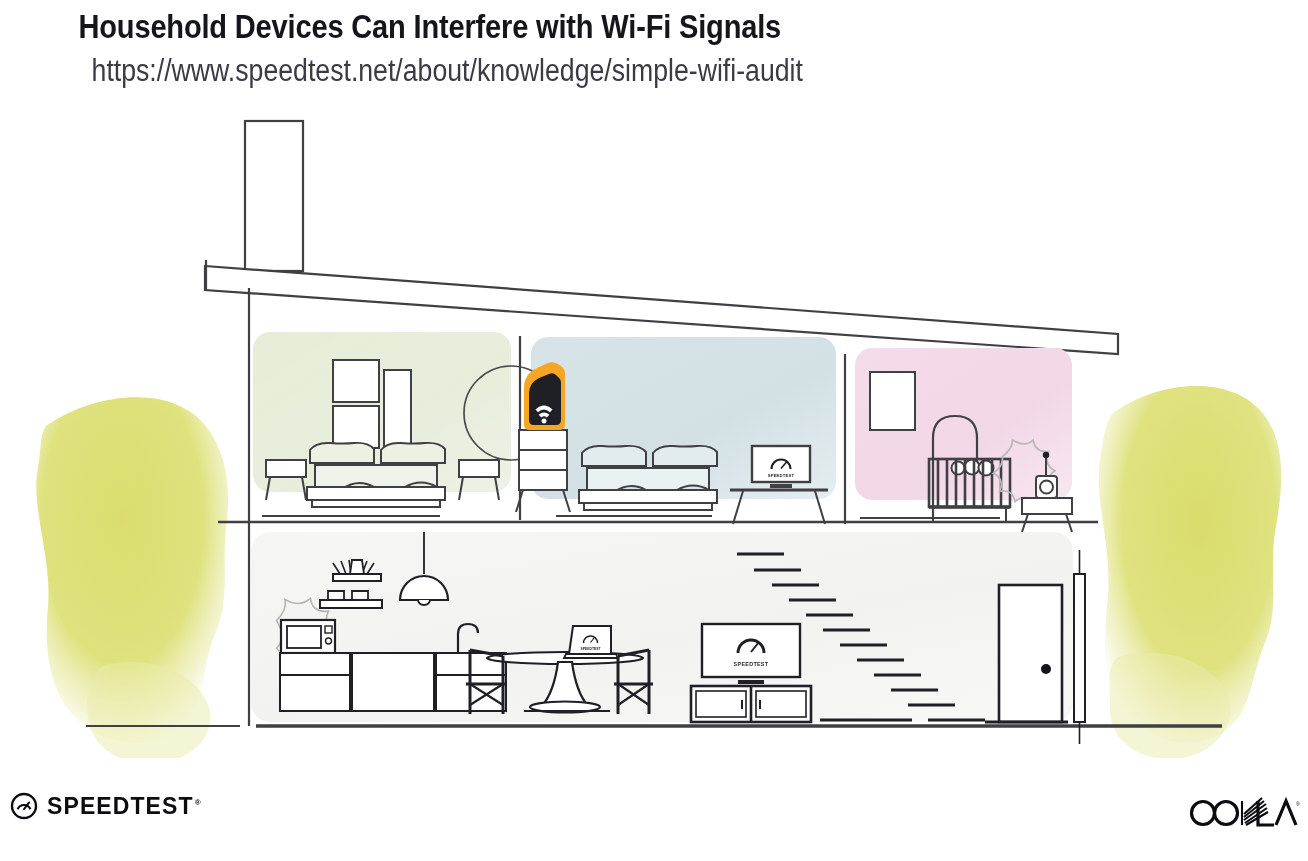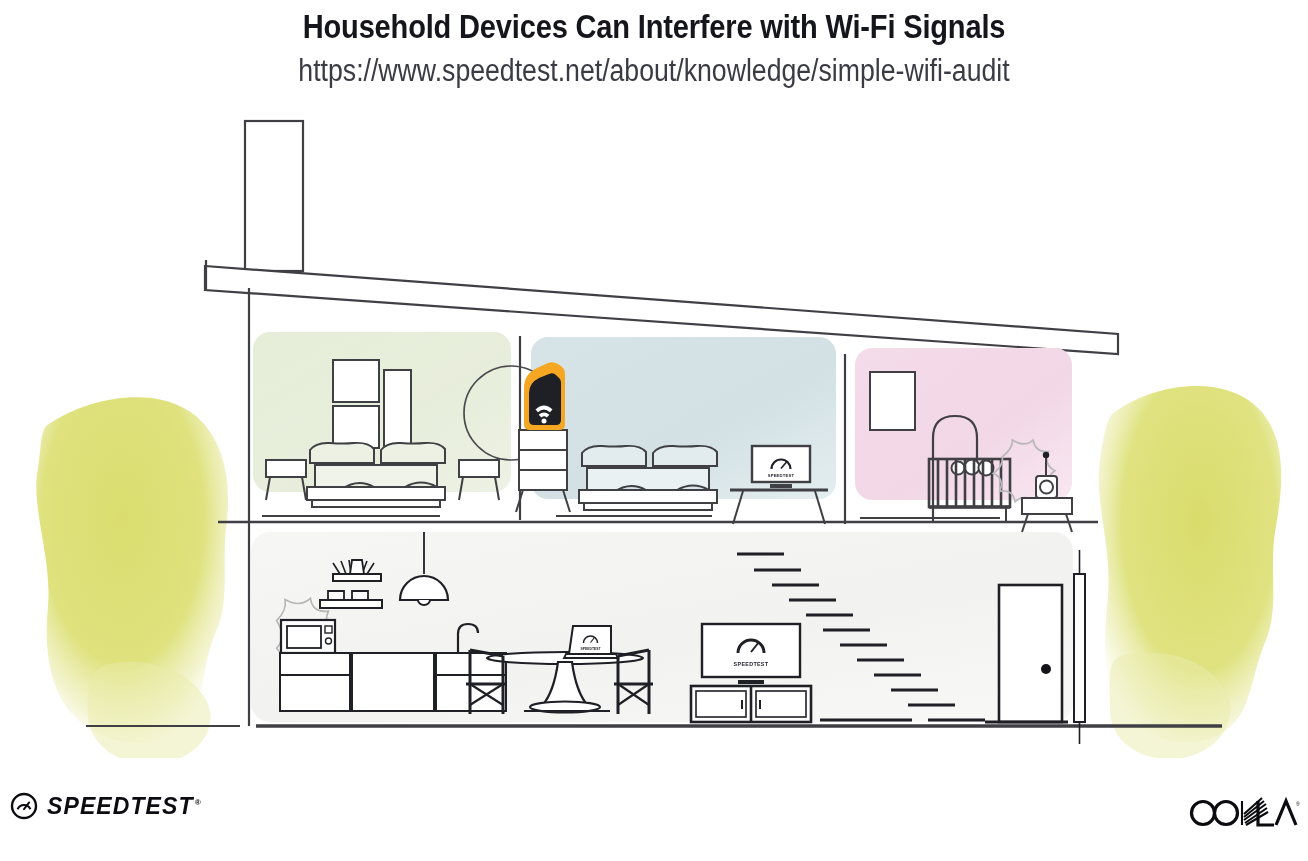--- a/index.html
+++ b/index.html
@@ -18,21 +18,20 @@
     height: 861px;
     background: #ffffff;
     overflow: hidden;
   }
   
   #header {
     position: absolute;
     left: 0;
     top: 0;
     width: 1308px;
-    text-align: center;
   }
   #title {
     margin: 0;
     padding-top: 8px;
     font-family: "Liberation Sans Narrow", "Liberation Sans", sans-serif;
     font-size: 33px;
     font-weight: bold;
     letter-spacing: -0.2px;
     color: #15151c;
     transform: scaleX(0.88);
@@ -65,21 +64,20 @@
     width: 1308px;
     height: 70px;
   }
   #speedtest-logo {
     position: absolute;
     left: 10px;
     top: 12px;
     display: flex;
     align-items: center;
     gap: 9px;
-    font-style: italic;
   }
   #speedtest-wordmark {
     font-family: "Liberation Sans", sans-serif;
     font-size: 23px;
     font-weight: bold;
     letter-spacing: 1.1px;
     color: #0b0b10;
   }
   #speedtest-tm {
     font-size: 8px;

